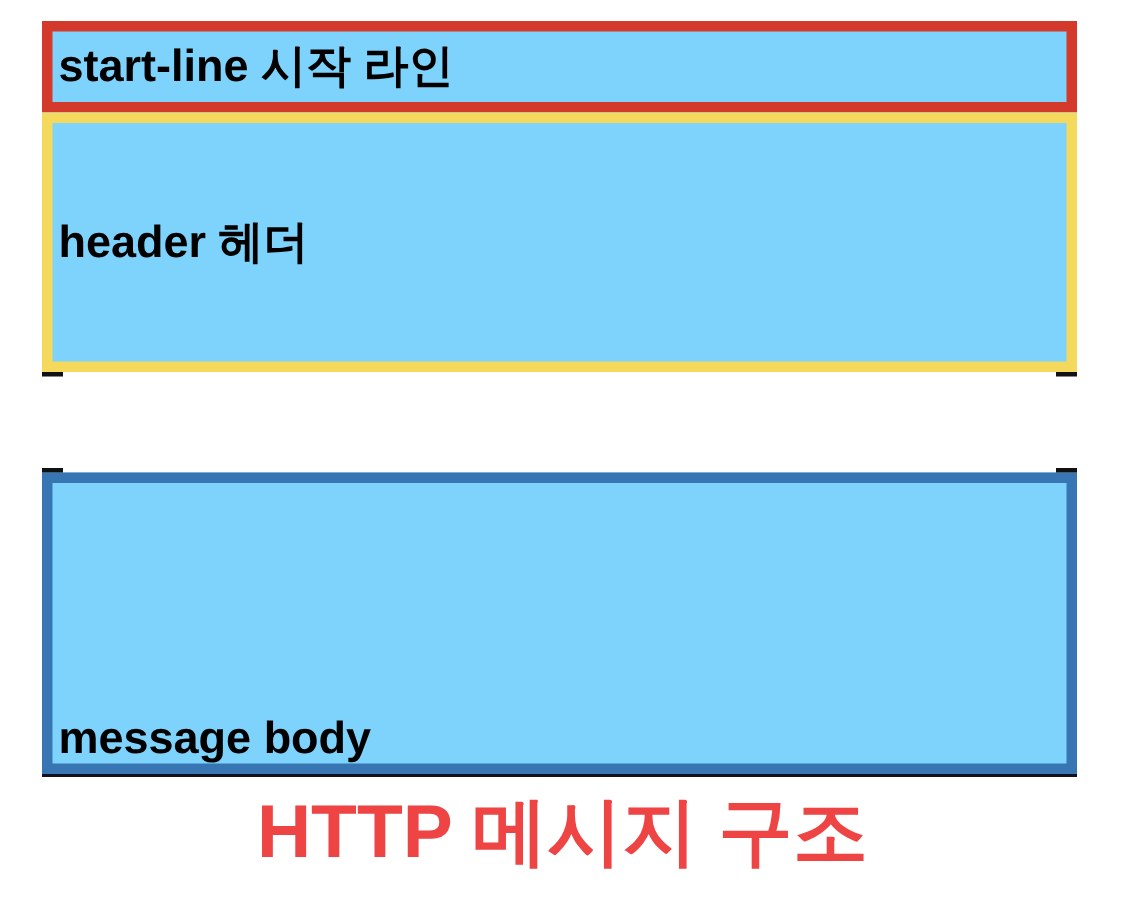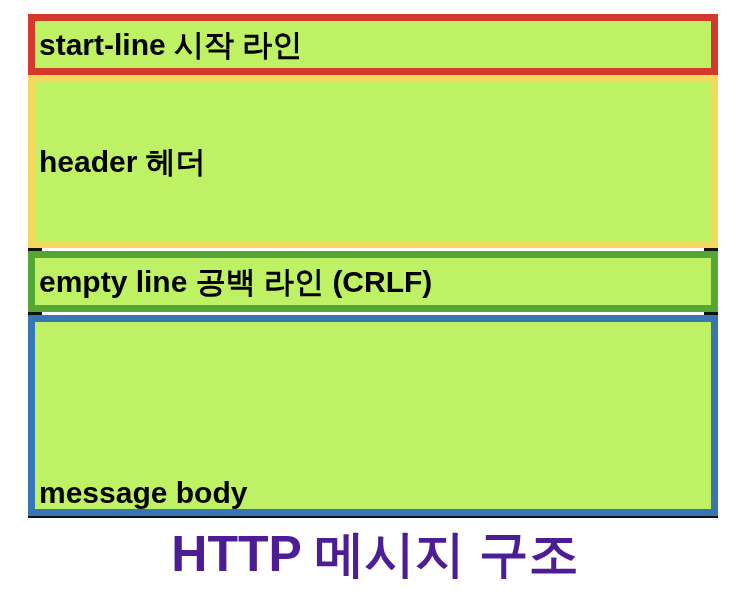--- a/index.html
+++ b/index.html
@@ -18,21 +18,21 @@
     position: absolute;
     left: 0; top: 0;
     width: 750px; height: 606px;
   }
   .box {
     position: absolute;
     left: 28px;
     width: 690px;
     box-sizing: border-box;
     border: 7px solid #000;
-    background: #bef264;
+    background: #7dd3fc;
     display: flex;
     align-items: center;
   }
   .box .label {
     font-weight: bold;
     font-size: 30px;
     line-height: 1.1;
     color: #000000;
     padding-left: 4px;
     white-space: nowrap;
@@ -57,40 +57,37 @@
   .tick-gb-right { left: 704px; top: 312px; }
   .caption {
     position: absolute;
     top: 524px;
     left: 0;
     width: 750px;
     text-align: center;
     font-weight: bold;
     font-size: 50px;
     line-height: 1.2;
-    color: #4c1d95;
+    color: #ef4444;
     white-space: nowrap;
   }
 </style>
 </head>
 <body>
 
 <div class="stage">
 
   <div class="box box-start-line" style="border-color: rgb(212, 58, 43);">
     <span class="label">start-line 시작 라인</span>
   </div>
 
   <div class="box box-header" style="border-color: rgb(245, 217, 92);">
     <span class="label">header 헤더</span>
   </div>
 
-  <div class="box box-empty-line" style="border-color: rgb(84, 166, 55);">
-    <span class="label">empty line 공백 라인 (CRLF)</span>
-  </div>
 
   <div class="box box-message-body" style="border-color: rgb(55, 118, 179);">
     <span class="label">message body</span>
   </div>
 
   <div class="tick tick-yg-left"></div>
   <div class="tick tick-yg-right"></div>
   <div class="tick tick-gb-left"></div>
   <div class="tick tick-gb-right"></div>
 

